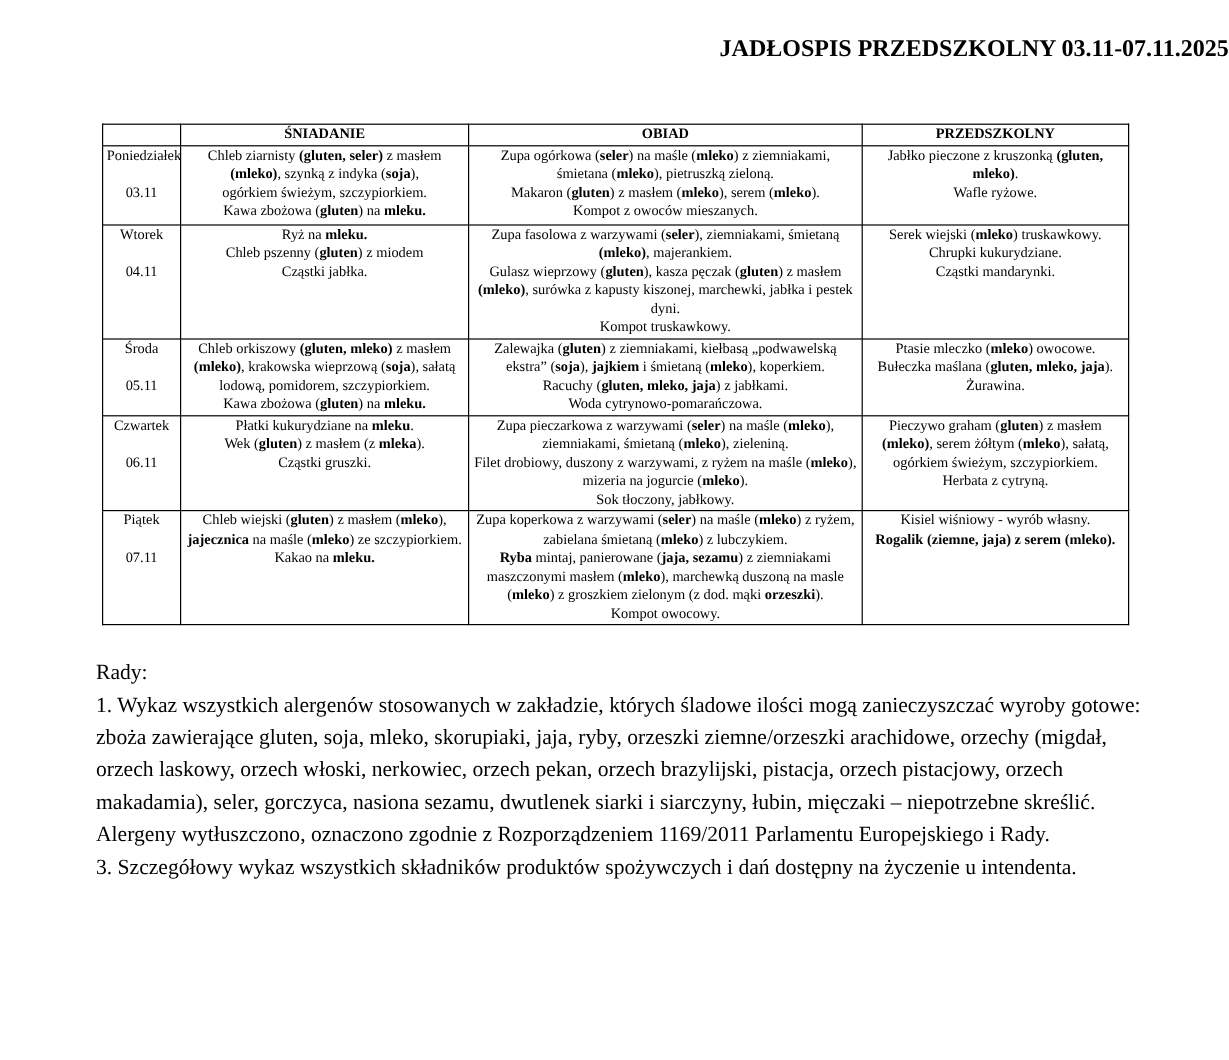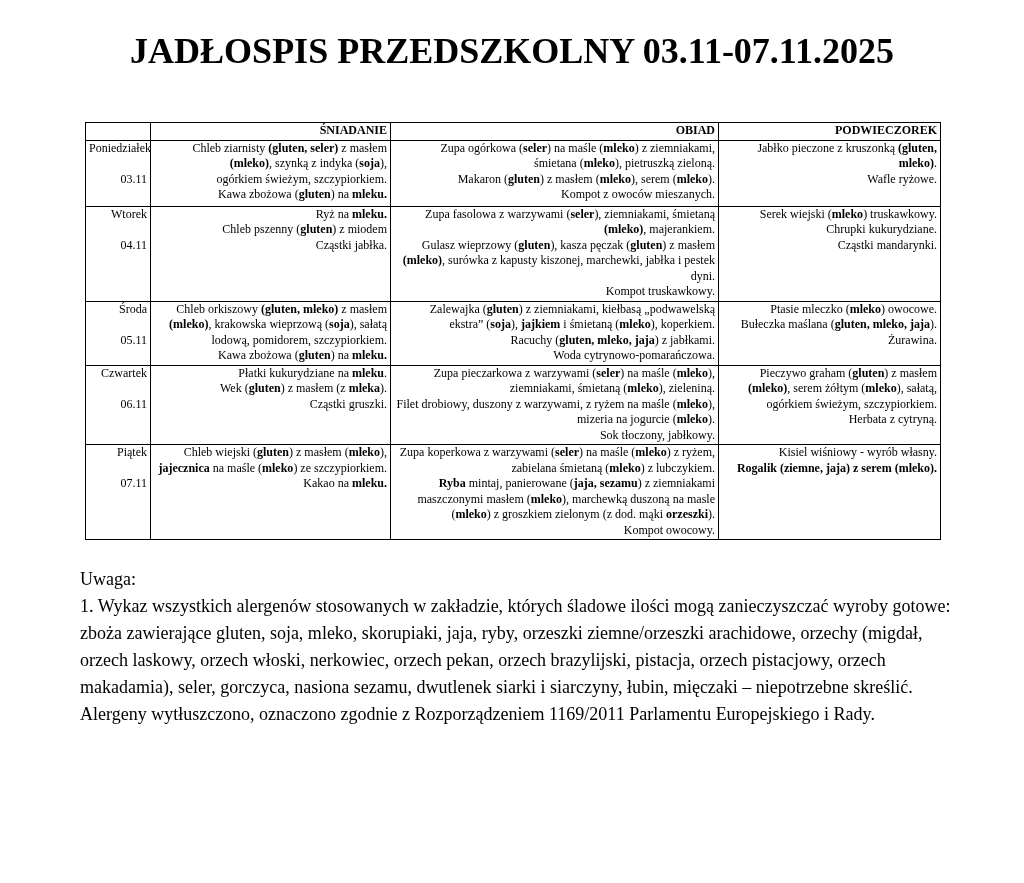--- a/index.html
+++ b/index.html
@@ -4,34 +4,34 @@
 <style>
   html, body { margin:0; padding:0; background:#fff; }
   body {
     width:1024px; height:883px;
     font-family:"Liberation Serif", serif;
     color:#000;
     position:relative;
   }
   .title {
     margin:30px 0 0 0;
-    text-align:center;
-    font-size:36px;
+    text-align:right;
+    font-size:20px;
     font-weight:bold;
   }
   table.menu-table {
     margin:50px 0 0 85px;
     border-collapse:collapse;
     table-layout:fixed;
     width:855px;
   }
   table.menu-table th, table.menu-table td {
     border:1px solid #000;
     vertical-align:top;
-    text-align:right;
+    text-align:center;
     padding:0 3px 1px 3px;
     font-size:12px;
     line-height:15.5px;
     font-family:"Liberation Serif", serif;
     overflow:hidden;
   }
   table.menu-table th { font-weight:bold; }
   col.c-day  { width:65px; }
   col.c-brk  { width:240px; }
   col.c-din  { width:328px; }
@@ -61,21 +61,21 @@
     <col class="c-day">
       <col class="c-brk">
       <col class="c-din">
       <col class="c-tea">
   </colgroup>
   <thead>
     <tr class="hdr">
       <th></th>
       <th>ŚNIADANIE</th>
       <th>OBIAD</th>
-      <th>PODWIECZOREK</th>
+      <th>PRZEDSZKOLNY</th>
     </tr>
   </thead>
   <tbody>
     <tr class="r-mon">
       <td>Poniedziałek<br><br>03.11</td>
       <td>Chleb ziarnisty <b>(gluten, seler)</b> z masłem <b>(mleko)</b>, szynką z indyka (<b>soja</b>),<br>ogórkiem świeżym, szczypiorkiem.<br>Kawa zbożowa (<b>gluten</b>) na <b>mleku.</b></td>
       <td>Zupa ogórkowa (<b>seler</b>) na maśle (<b>mleko</b>) z ziemniakami,<br>śmietana (<b>mleko</b>), pietruszką zieloną.<br>Makaron (<b>gluten</b>) z masłem (<b>mleko</b>), serem (<b>mleko</b>).<br>Kompot z owoców mieszanych.</td>
       <td>Jabłko pieczone z kruszonką <b>(gluten, mleko)</b>.<br>Wafle ryżowe.</td>
     </tr>
     <tr class="r-tue">
@@ -99,15 +99,16 @@
     <tr class="r-fri">
       <td>Piątek<br><br>07.11</td>
       <td>Chleb wiejski (<b>gluten</b>) z masłem (<b>mleko</b>),<br><b>jajecznica</b> na maśle (<b>mleko</b>) ze szczypiorkiem.<br>Kakao na <b>mleku.</b></td>
       <td>Zupa koperkowa z warzywami (<b>seler</b>) na maśle (<b>mleko</b>) z  ryżem, zabielana śmietaną (<b>mleko</b>) z lubczykiem.<br><b>Ryba</b> mintaj, panierowane (<b>jaja, sezamu</b>) z ziemniakami maszczonymi masłem (<b>mleko</b>), marchewką duszoną na masle (<b>mleko</b>) z groszkiem zielonym (z dod. mąki <b>orzeszki</b>).<br>Kompot owocowy.</td>
       <td>Kisiel wiśniowy - wyrób własny.<br><b>Rogalik (ziemne, jaja) z serem (mleko).</b></td>
     </tr>
   </tbody>
 </table>
 
 <div class="notes">
-  <p class="notes-label">Uwaga:</p>
+  <p class="notes-label">Rady:</p>
   <p>1. Wykaz wszystkich alergenów stosowanych w zakładzie, których śladowe ilości mogą zanieczyszczać wyroby gotowe: zboża zawierające gluten, soja, mleko, skorupiaki, jaja, ryby, orzeszki ziemne/orzeszki arachidowe, orzechy (migdał, orzech laskowy, orzech włoski, nerkowiec, orzech pekan, orzech brazylijski, pistacja, orzech pistacjowy, orzech makadamia), seler, gorczyca, nasiona sezamu, dwutlenek siarki i siarczyny, łubin, mięczaki – niepotrzebne skreślić. Alergeny wytłuszczono, oznaczono zgodnie  z Rozporządzeniem 1169/2011 Parlamentu Europejskiego i Rady.</p>
+  <p>3. Szczegółowy wykaz wszystkich składników produktów spożywczych i dań dostępny na życzenie u intendenta.</p>
 </div>
 
 </body></html>

